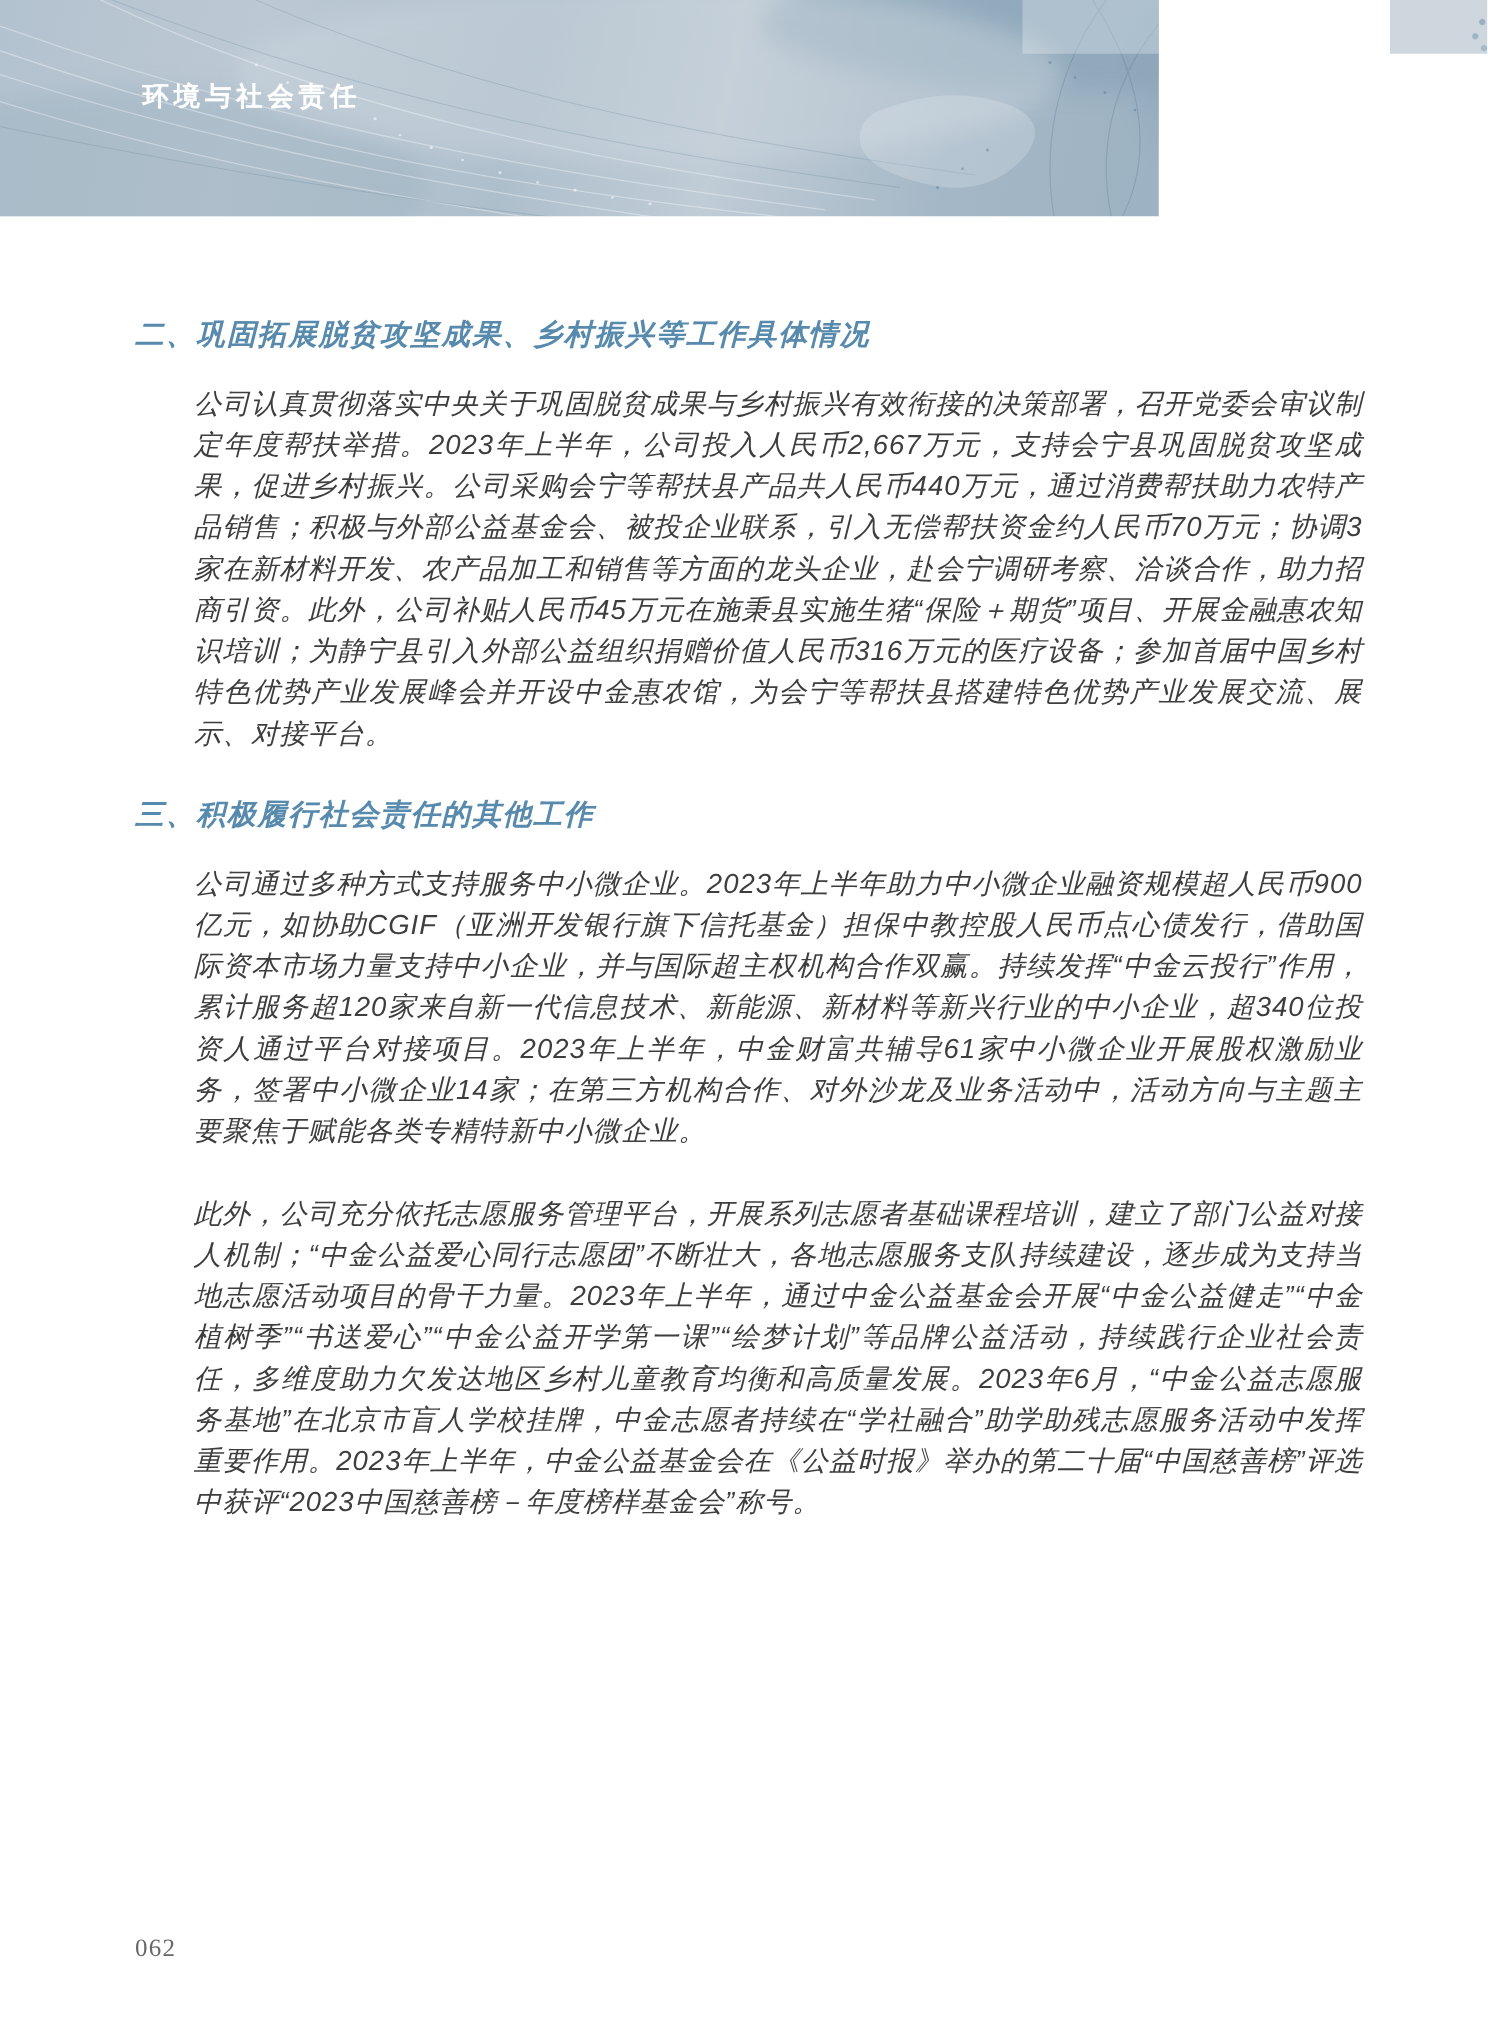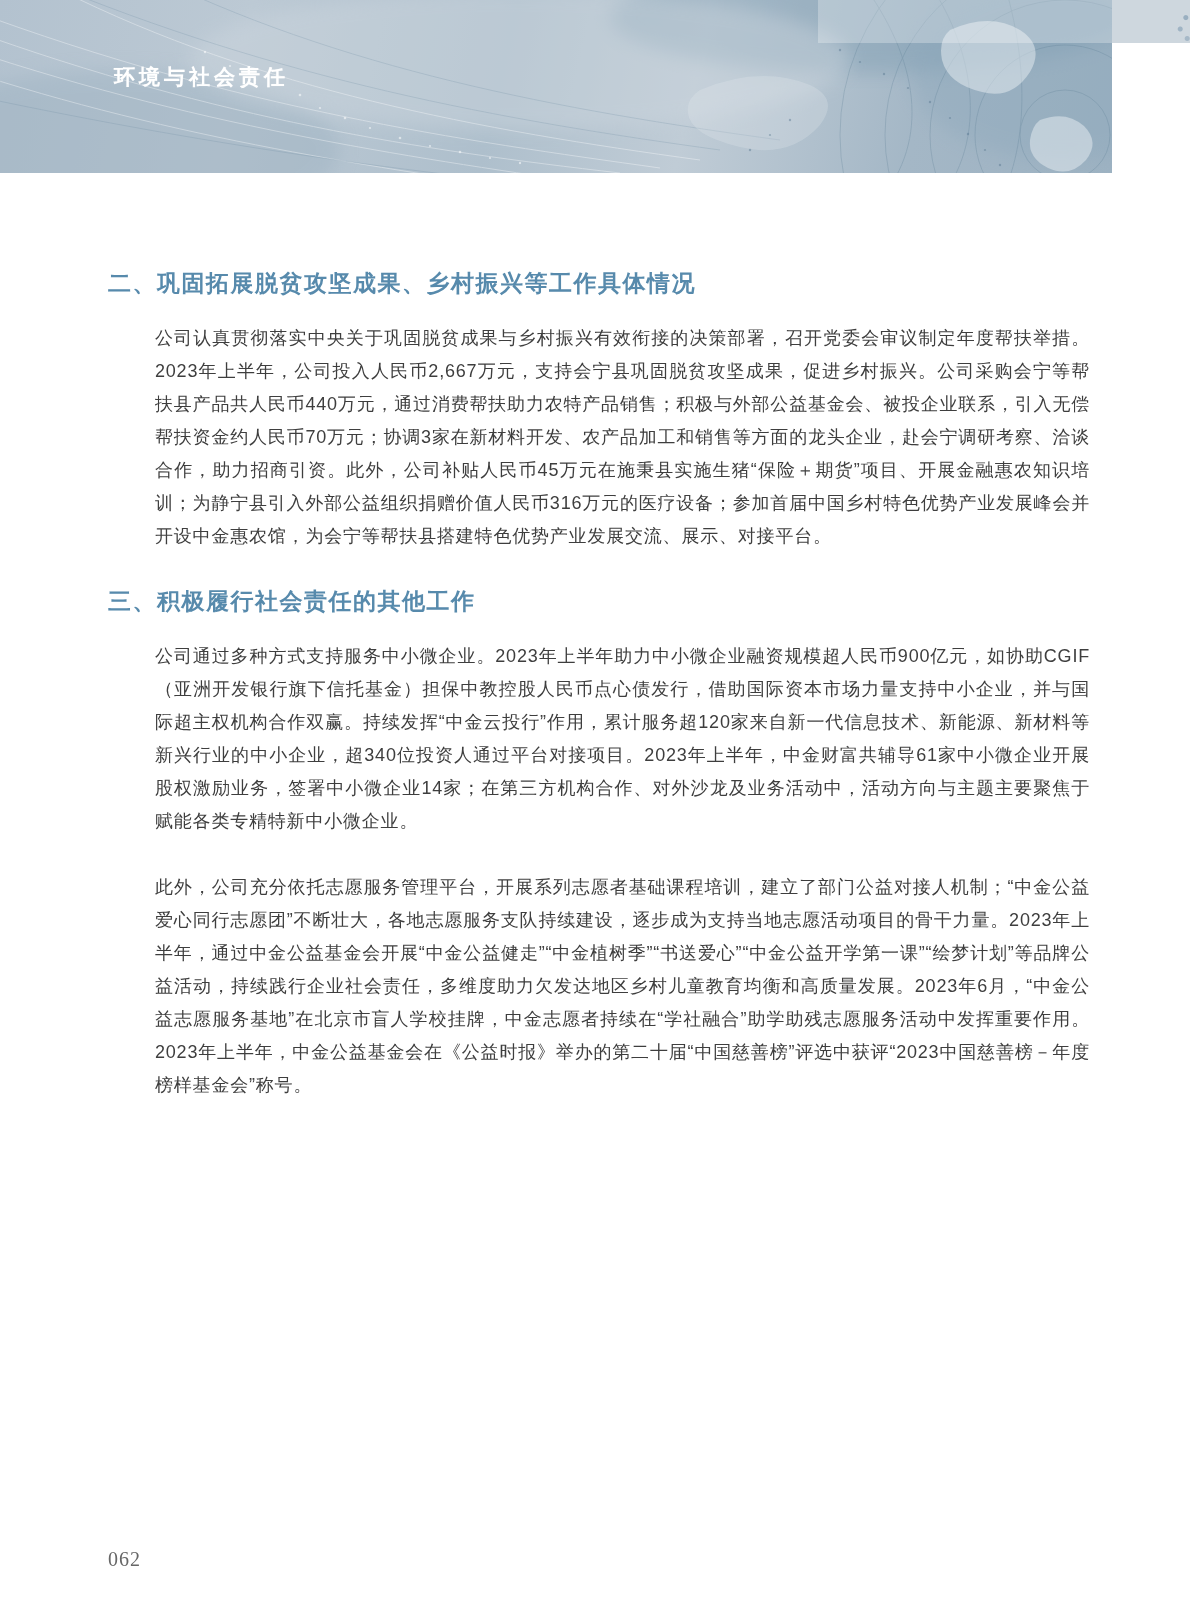--- a/index.html
+++ b/index.html
@@ -7,21 +7,21 @@
     width:1190px;height:1615px;
     background:#ffffff;
     position:relative;
     font-family:"Liberation Sans",sans-serif;
     overflow:hidden;
   }
 
   
   .header-band{
     position:absolute;left:0;top:0;
-    width:1112px;height:173px;
+    width:927px;height:173px;
     background:linear-gradient(103deg,#b3c2cf 0%,#bcc9d4 22%,#aebfcc 45%,#c0ccd6 62%,#a4b7c6 82%,#9db2c2 100%);
     overflow:hidden;
   }
   .header-band svg{position:absolute;left:0;top:0;}
   .header-top-strip{
     position:absolute;left:818px;top:0;
     width:294px;height:43px;
     background:rgba(255,255,255,0.28);
   }
   .header-corner{
@@ -41,35 +41,36 @@
     font-family:"Liberation Serif",serif;
     font-size:21px;font-weight:600;
     letter-spacing:4px;
     color:#ffffff;
     white-space:nowrap;
     text-shadow:0 0 1px rgba(255,255,255,.4);
   }
 
   
   .content{
-    position:absolute;left:108px;top:268px;
+    position:absolute;left:108px;top:252px;
     width:982px;
+    font-style:italic;
   }
   .section-heading{
     margin:0 0 24px 0;
     font-size:23px;font-weight:700;
     letter-spacing:1.5px;
     color:#578aac;
     line-height:30px;
   }
   .section-heading.second{margin-top:6px;}
   .body-paragraph{
     margin:0 0 33px 0;
     padding-left:47px;
-    font-size:18px;
+    font-size:22px;
     line-height:33px;
     letter-spacing:0.8px;
     color:#3e3e3e;
     text-align:justify;
     text-justify:inter-ideograph;
   }
 
   
   .page-number{
     position:absolute;left:108px;top:1524px;

